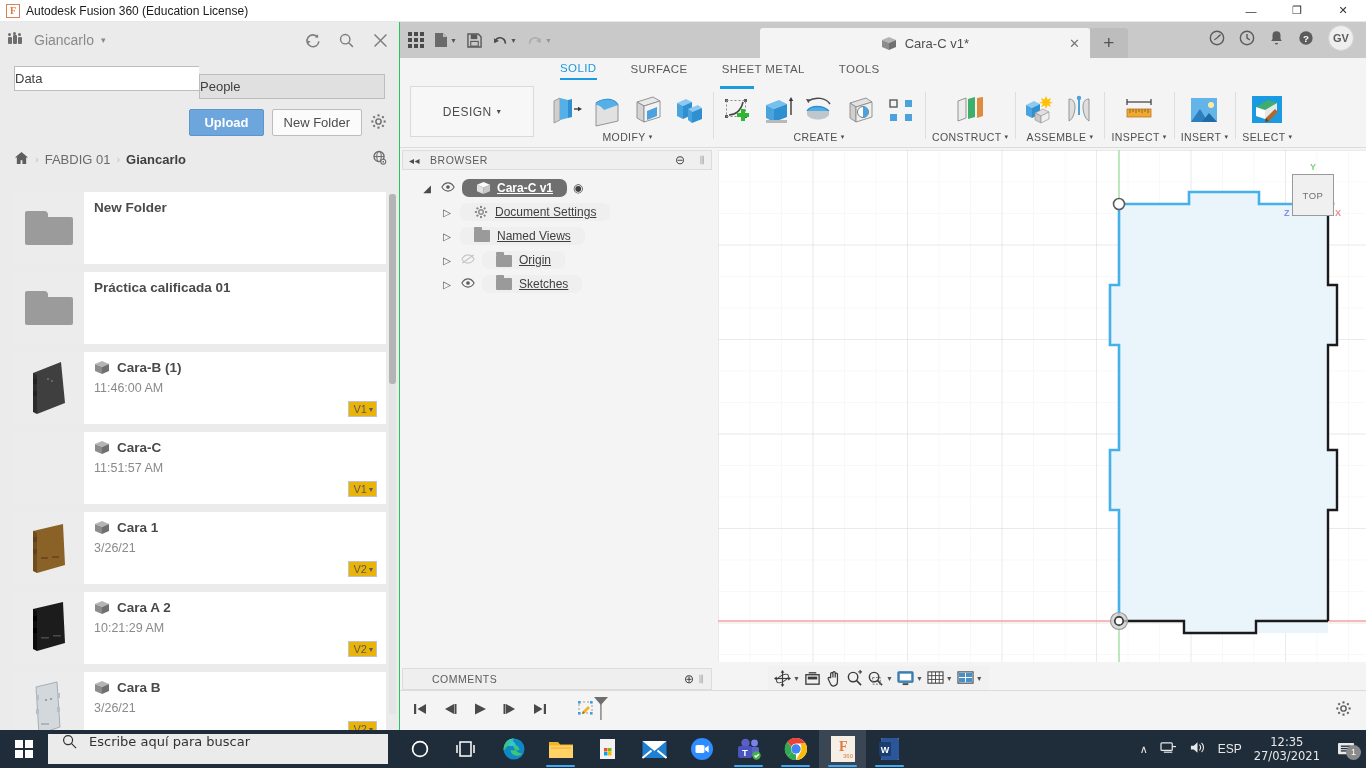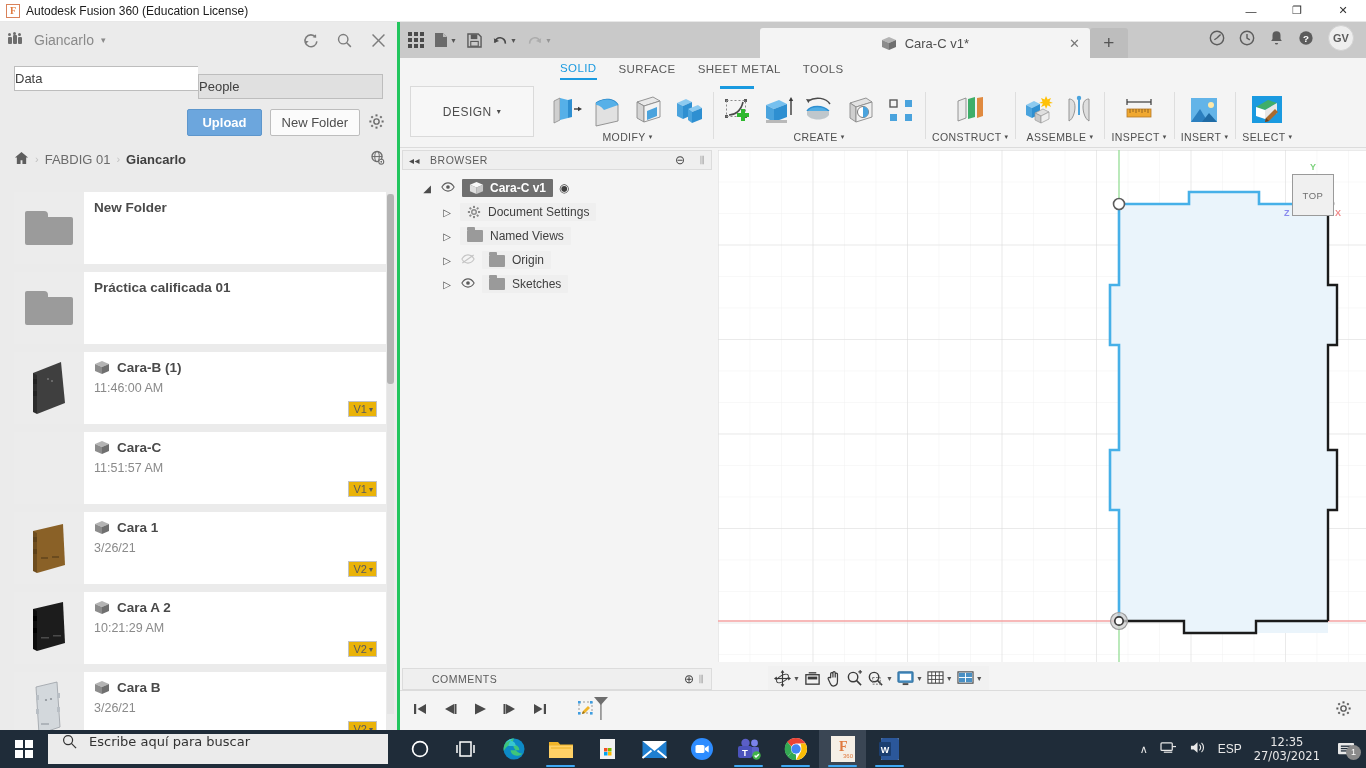--- a/index.html
+++ b/index.html
@@ -26,21 +26,21 @@
   .win-title { font-size: 12px; color: #1b1b1b; }
   .win-controls { margin-left: auto; display: flex; height: 22px; }
   .win-btn {
     width: 46px; height: 22px; display: flex; align-items: center;
     justify-content: center; font-size: 11px; color: #333;
   }
 
   
   .data-panel {
     position: absolute; left: 0; top: 22px; width: 400px; height: 708px;
-    background: #ebebeb; border-right: 3px solid #22c55e;
+    background: #ebebeb; border-right: 1px solid #22c55e;
   }
   .dp-header {
     height: 36px; display: flex; align-items: center; padding: 0 8px;
     background: #ebebeb;
   }
   .dp-user-icon { width: 18px; height: 14px; position: relative; margin-right: 8px; }
   .dp-user-icon i {
     position: absolute; background: #6e6e6e; border-radius: 1px;
   }
   .dp-username { font-size: 14px; color: #8a8a8a; }
@@ -162,21 +162,21 @@
   }
   .tb-ic { color: #5c5c5c; font-size: 15px; display: flex; align-items: center; }
   .avatar {
     width: 26px; height: 26px; border-radius: 50%; background: #eeeeee;
     border: 1px solid #d2d2d2; display: flex; align-items: center;
     justify-content: center; font-size: 11px; color: #5b5b5b; font-weight: bold;
   }
 
   .f-ribbon-tabs {
     height: 26px; background: #f4f4f4; display: flex; align-items: center;
-    padding-left: 160px; gap: 22px;
+    padding-left: 160px; gap: 34px;
   }
   .rb-tab { font-size: 11.5px; color: #5a5a5a; letter-spacing: .4px;
     padding-bottom: 4px; }
   .rb-tab.active { color: #1a9ae0; border-bottom: 2px solid #1a9ae0; }
 
   .f-ribbon {
     height: 64px; background: #f4f4f4; display: flex; align-items: stretch;
     border-bottom: 1px solid #dcdcdc;
   }
   .design-box {
@@ -221,21 +221,21 @@
   .br-eye { width: 16px; color: #5c5c5c; font-size: 11px; text-align: center; }
   .br-eye.off { color: #bdbdbd; }
   .br-folder {
     width: 16px; height: 12px; background: #9a9a9a; border-radius: 1px;
     position: relative;
   }
   .br-folder::before {
     content: ""; position: absolute; left: 0; top: -3px; width: 8px; height: 3px;
     background: #9a9a9a; border-radius: 1px 1px 0 0;
   }
-  .br-label { background: #efefef; padding: 2px 7px; border-radius: 1px; }
+  .br-label { background: #efefef; padding: 2px 14px; border-radius: 7px; text-decoration: underline; }
   .br-label.sel { background: #6f6f6f; color: #fff; font-weight: bold; }
   .br-dot { font-size: 12px; color: #3f3f3f; }
 
   
   .canvas {
     position: absolute; left: 318px; top: 128px; width: 648px; height: 512px;
     background: #ffffff; overflow: hidden;
   }
   .grid-bg { position: absolute; inset: 0; }
   .viewcube {

